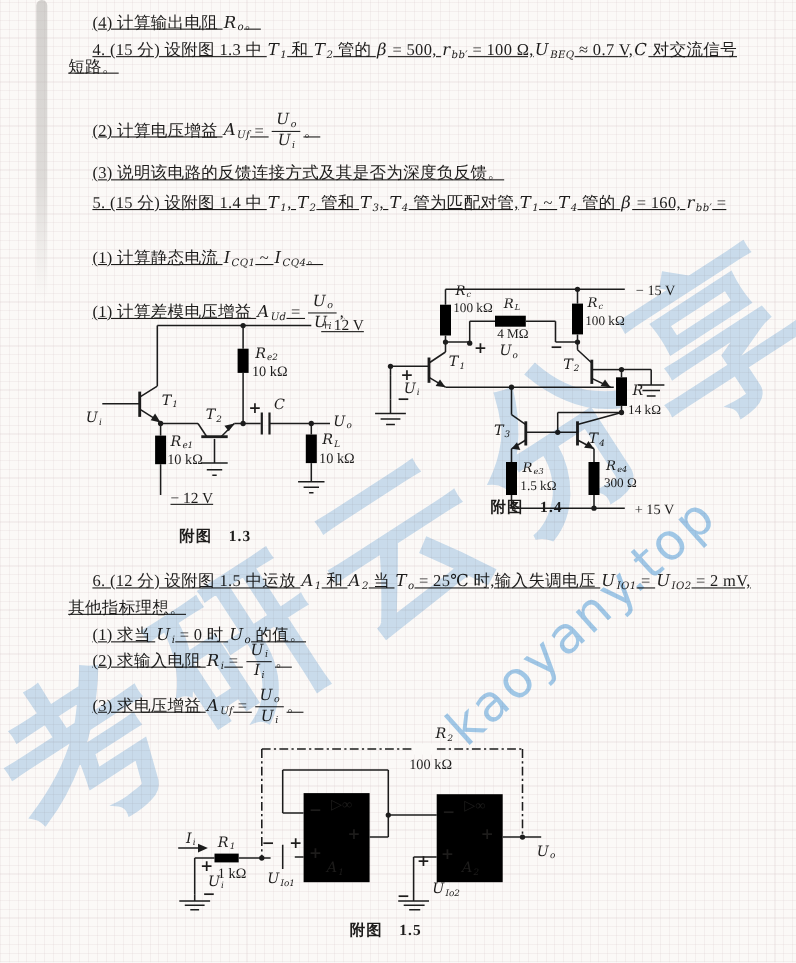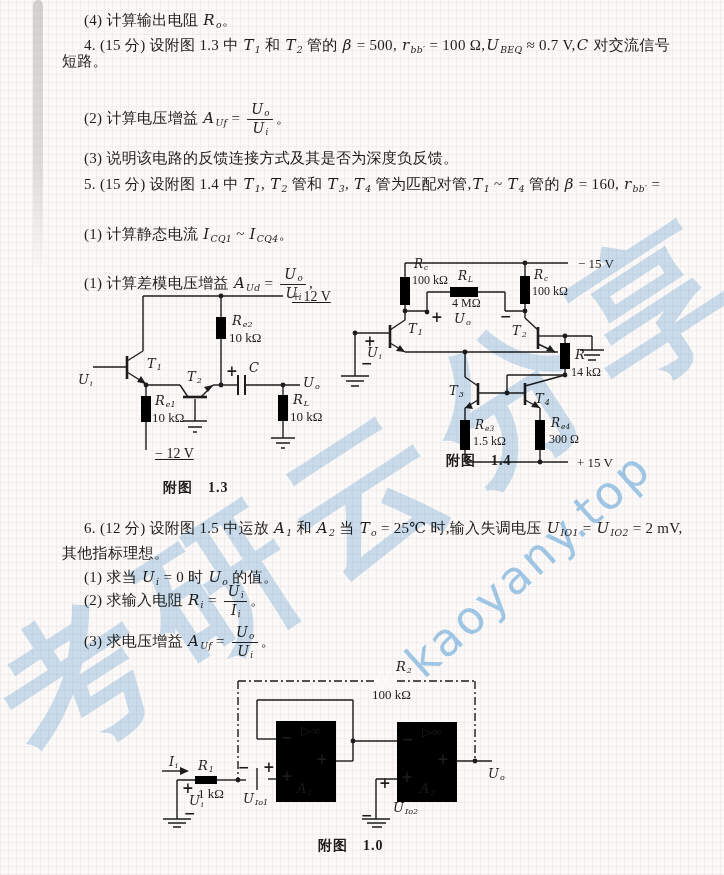--- a/index.html
+++ b/index.html
@@ -6,21 +6,21 @@
   .page{
     position:relative;width:724px;height:875px;overflow:hidden;
     background:
       repeating-linear-gradient(0deg, rgba(216,200,202,.22) 0 1px, transparent 1px 8px),
       repeating-linear-gradient(90deg, rgba(216,200,202,.22) 0 1px, transparent 1px 8px),
       #fbf9f7;
     font-family:"Liberation Serif","DejaVu Serif",serif;
     color:#1d1c1b;
   }
   .line{position:absolute;font-size:15px;white-space:nowrap;line-height:25px;letter-spacing:.3px;}
-  .seg-c{font-family:"Liberation Serif","DejaVu Serif",serif;}
+  .seg-c{font-family:"Liberation Serif","DejaVu Serif",serif;text-decoration:underline;}
   .seg-v{font-family:"DejaVu Serif",serif;font-style:italic;padding:0 1px;}
   .seg-s{font-family:"DejaVu Serif",serif;font-style:italic;font-size:.62em;vertical-align:-.28em;}
   .fr{display:inline-flex;flex-direction:column;align-items:center;vertical-align:middle;margin:0 3px;line-height:1.25;font-size:14px;}
   .ftop{border-bottom:1px solid #232323;padding:0 3px;}
   .fbot{padding:0 3px;}
   .lbl{position:absolute;font-size:13px;white-space:nowrap;line-height:1.1;}
   .lbl-lg{font-size:14px;text-decoration:underline;}
   .lbl-sm{font-size:12px;}
   .lbl-sign{font-size:14px;font-weight:bold;font-family:"DejaVu Serif",serif;}
   .caption{position:absolute;font-size:14px;letter-spacing:1px;font-weight:bold;white-space:nowrap;}
@@ -296,18 +296,18 @@
   <div class="lbl" style="left:296px;top:782px"><span class="seg-v">A</span><span class="seg-s">1</span></div>
   <div class="lbl lbl-sign" style="left:402px;top:732px">−</div>
   <div class="lbl lbl-sign" style="left:401px;top:770px">+</div>
   <div class="lbl lbl-sign" style="left:437px;top:752px">+</div>
   <div class="lbl" style="left:422px;top:725px">▷∞</div>
   <div class="lbl" style="left:419px;top:782px"><span class="seg-v">A</span><span class="seg-s">2</span></div>
   <div class="lbl lbl-sign" style="left:379px;top:776px">+</div>
   <div class="lbl lbl-sign" style="left:361px;top:808px">−</div>
   <div class="lbl" style="left:392px;top:801px"><span class="seg-v">U</span><span class="seg-s">Io2</span></div>
   <div class="lbl" style="left:487px;top:767px"><span class="seg-v">U</span><span class="seg-s">o</span></div>
-  <div class="caption" style="left:318px;top:837px">附图　1.0</div>
+  <div class="caption" style="left:318px;top:837px">附图　1.5</div>
 
   <div class="wm wm-cn">考研云分享</div>
   <div class="wm wm-site">kaoyany.top</div>
 
 </div>
 
 </body></html>

